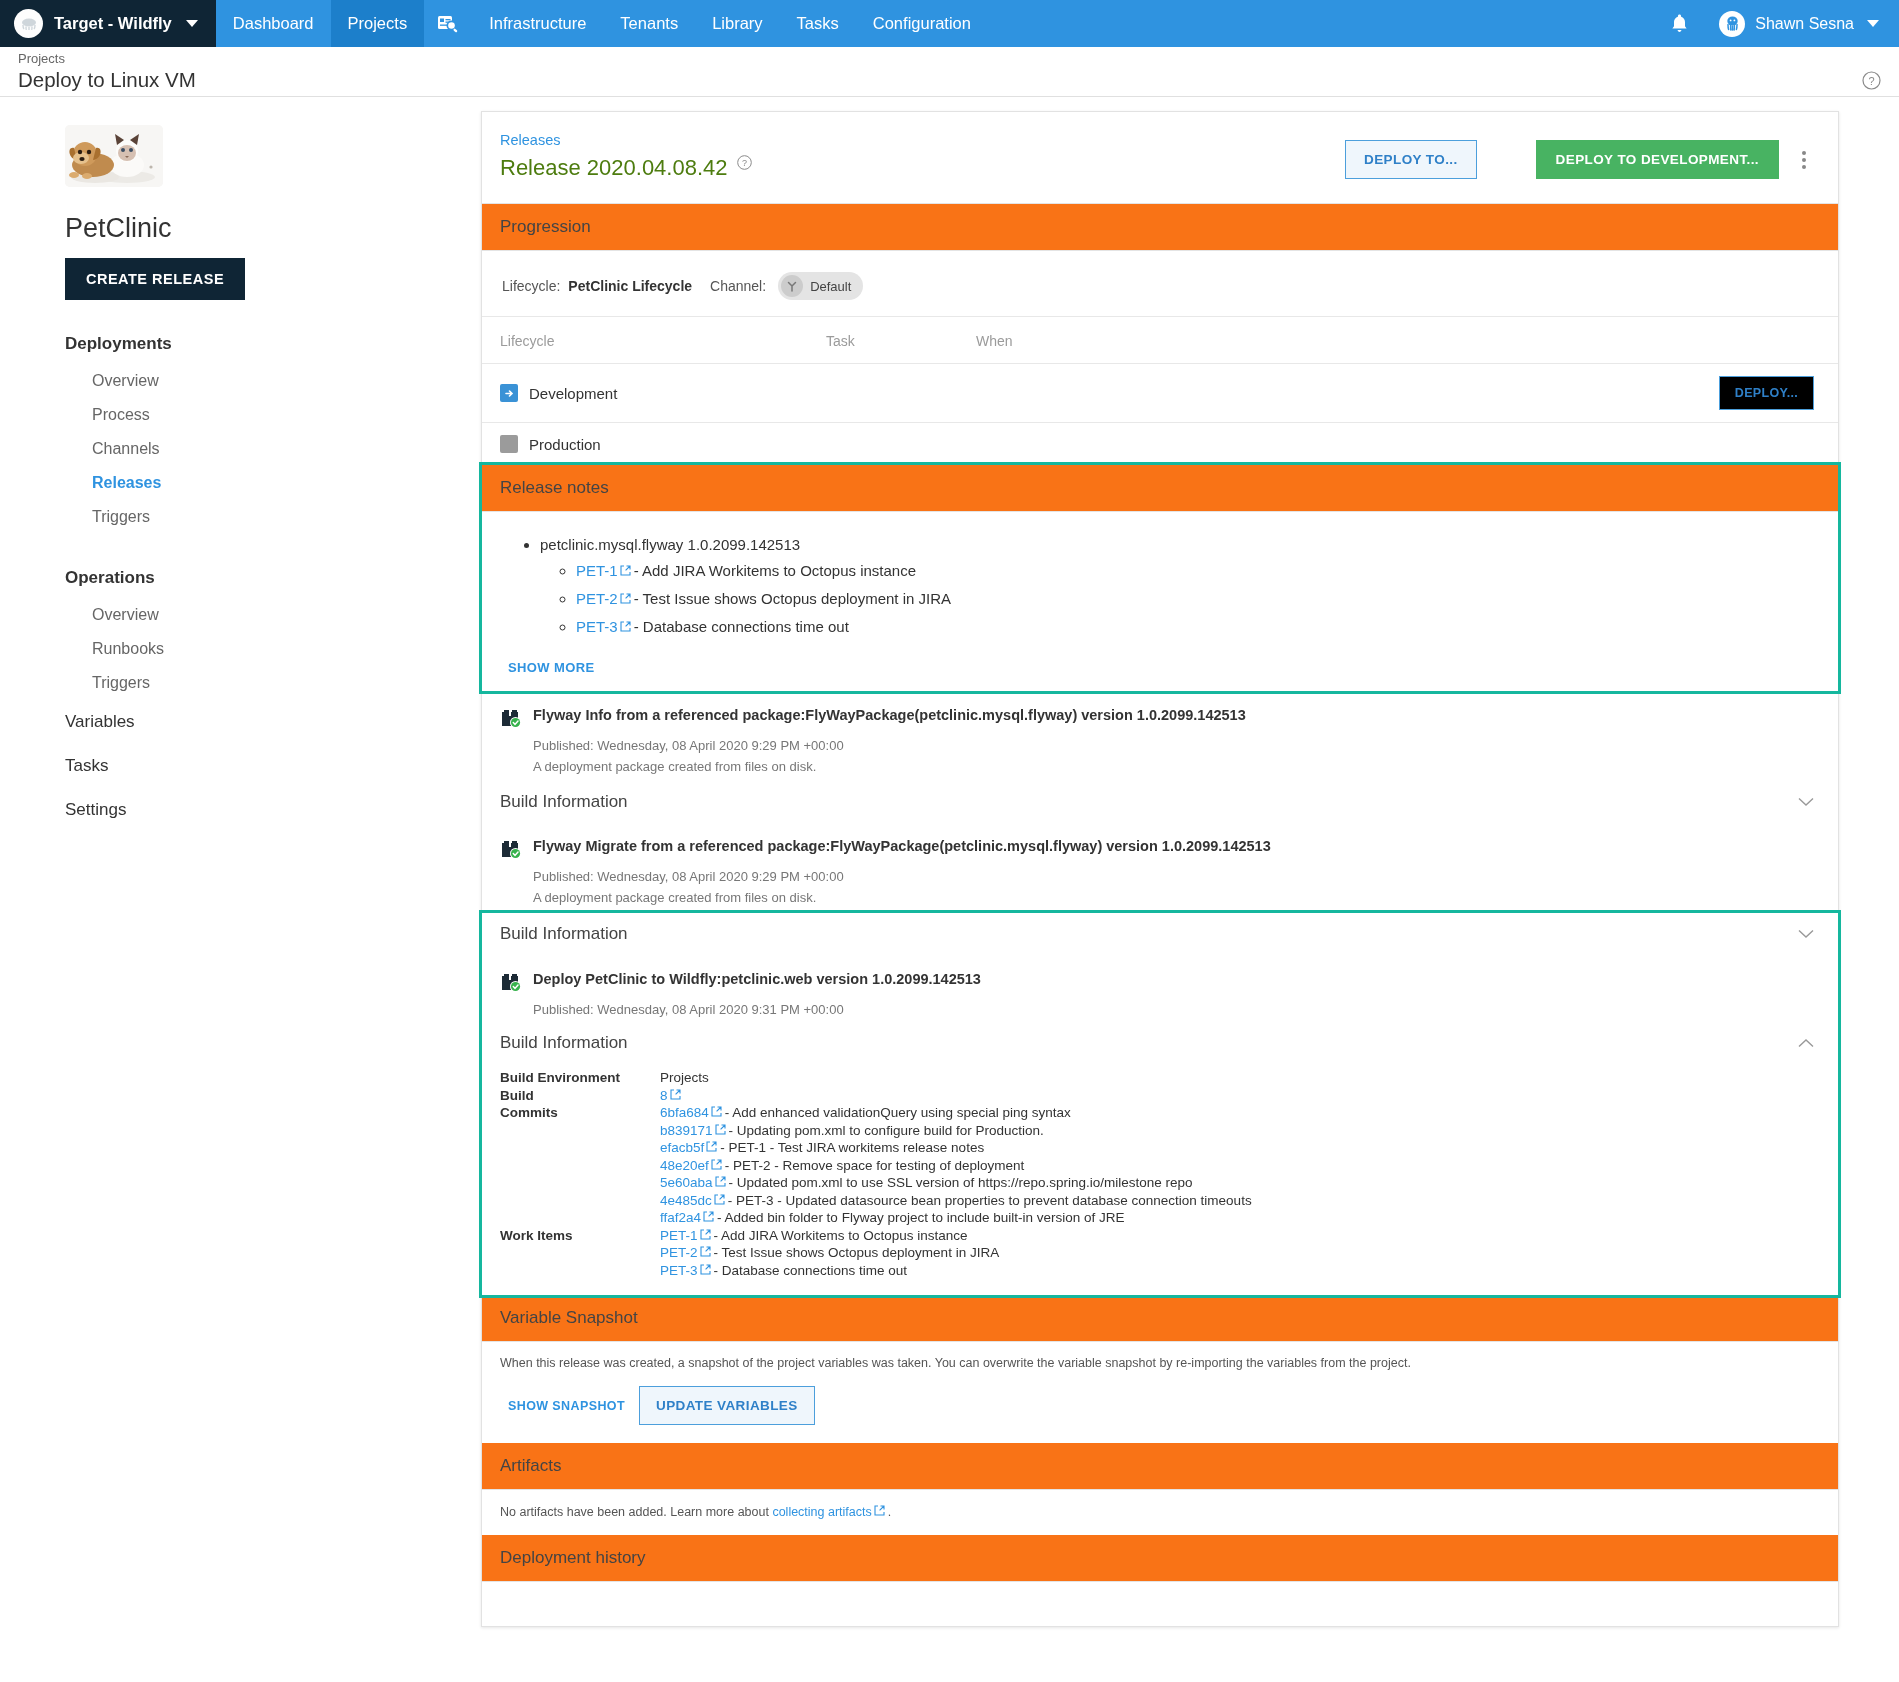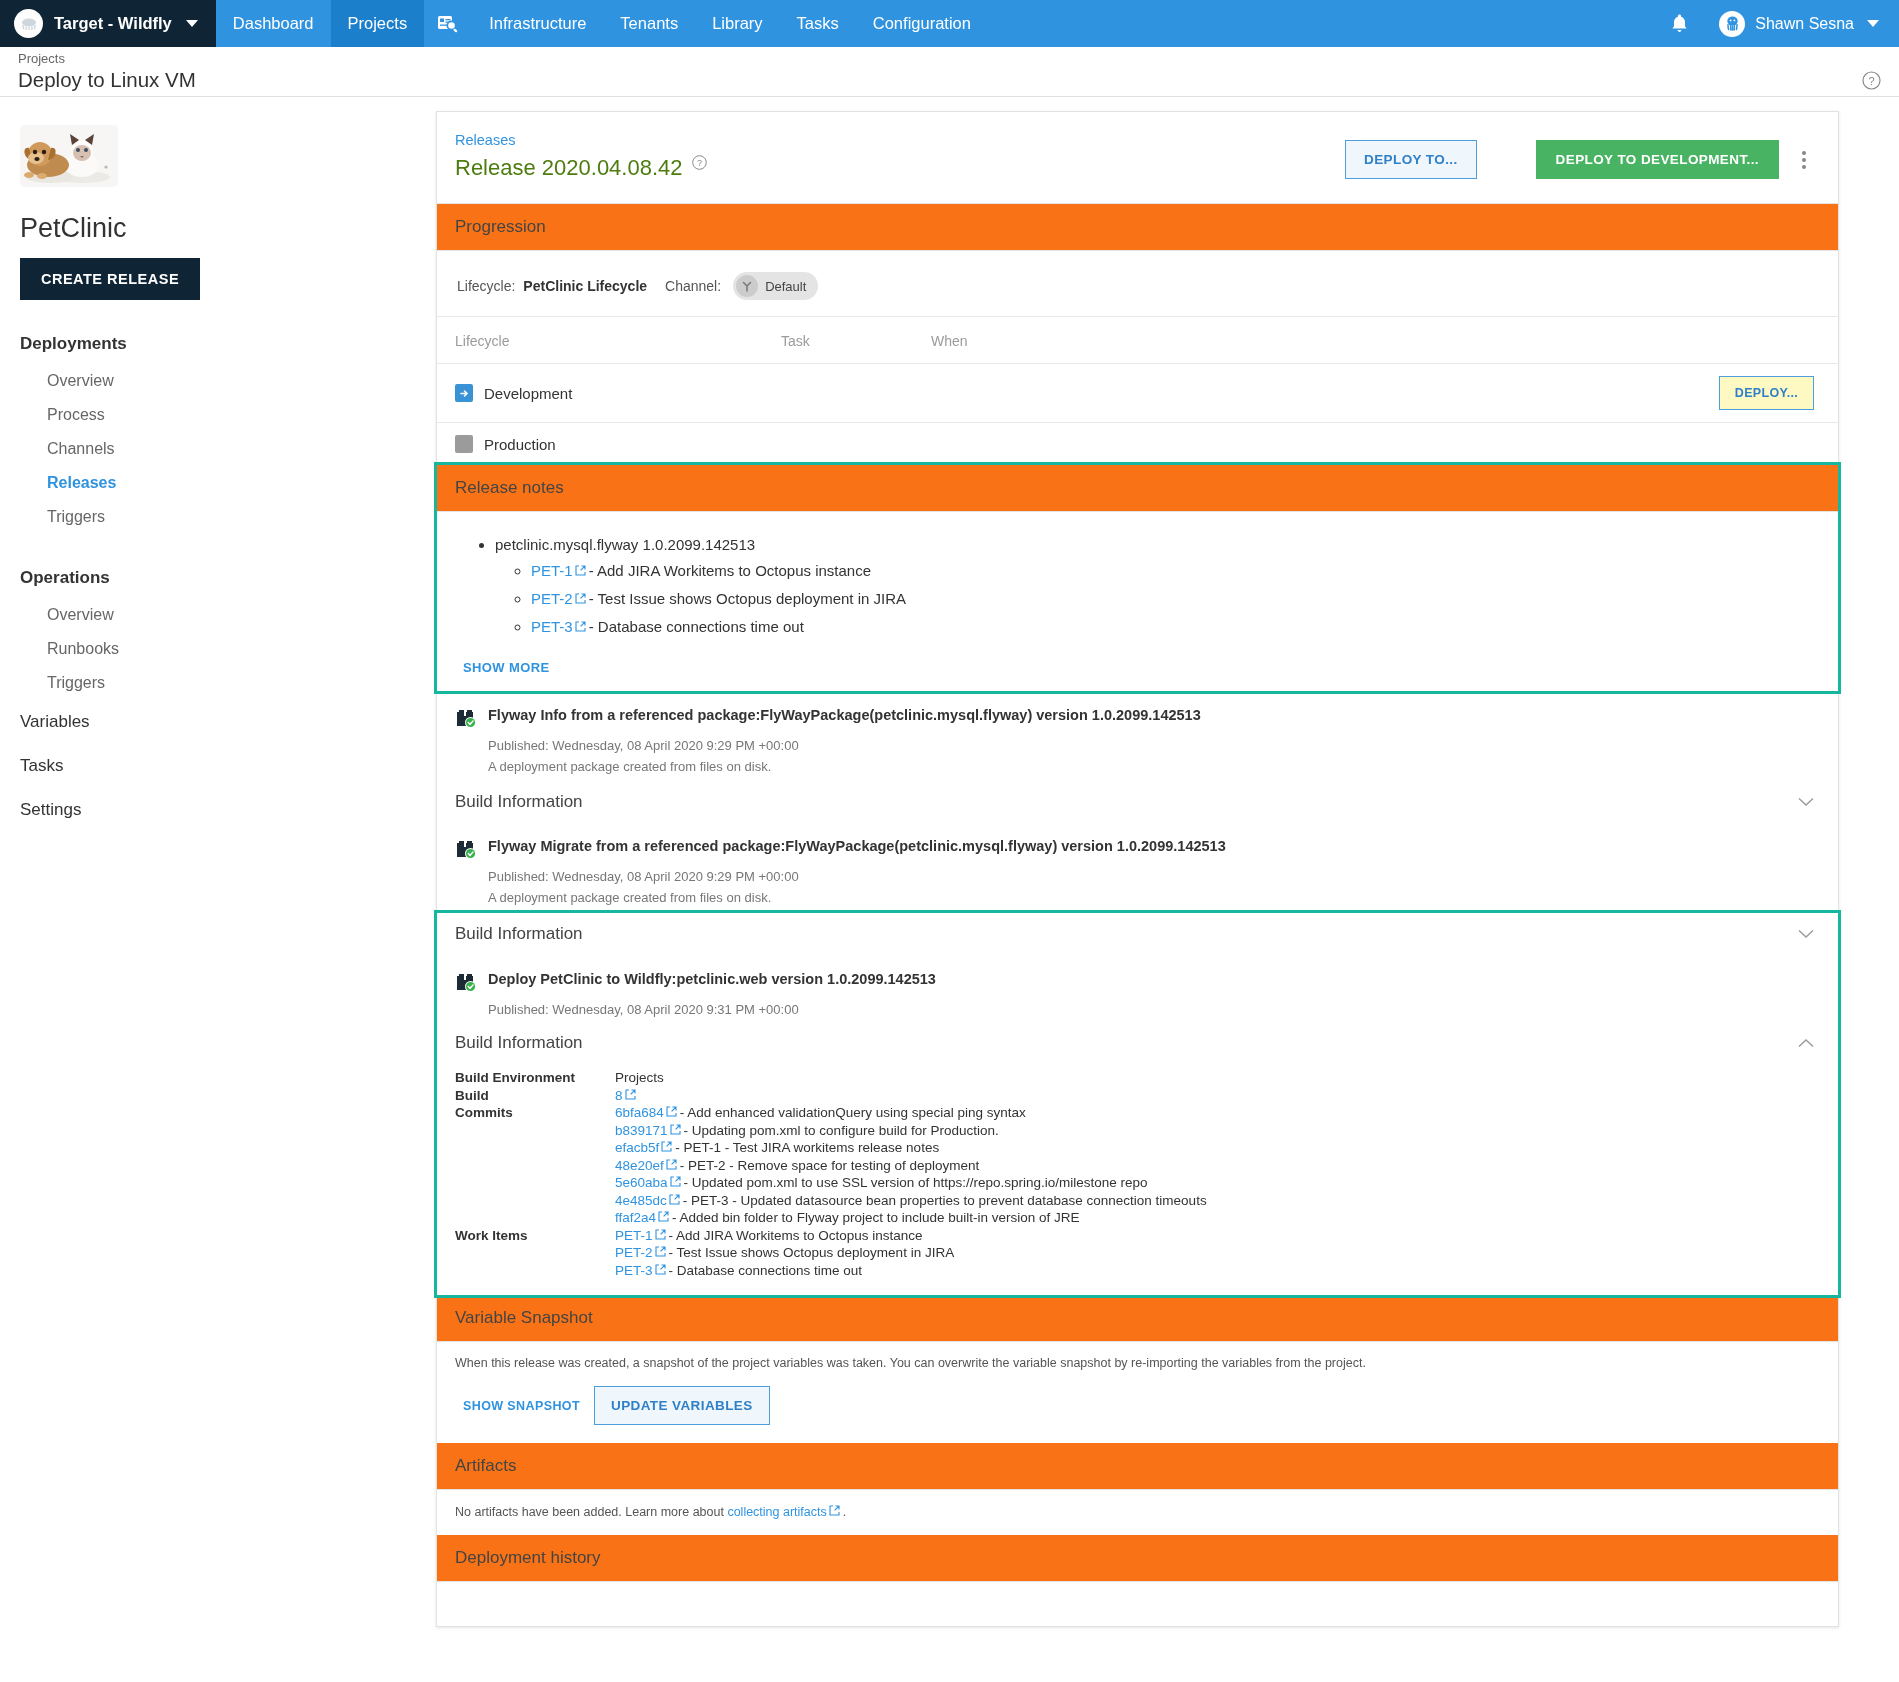--- a/index.html
+++ b/index.html
@@ -60,21 +60,21 @@
     padding: 4px 18px 0 18px; position: relative;
   }
   .pagehead .crumb { font-size: 13px; color: #666; line-height: 16px; }
   .pagehead .ptitle { font-size: 20.5px; color: #333; line-height: 26px; }
   .help-icon {
     position: absolute; right: 18px; top: 24px; cursor: pointer;
   }
 
   
   .wrap { display: flex; align-items: flex-start; }
-  .sidebar { width: 436px; flex: 0 0 436px; padding: 28px 0 0 20px; }
+  .sidebar { width: 436px; flex: 0 0 436px; padding: 28px 0 0 20px; margin-left: 45px; }
   .proj-img {
     width: 98px; height: 62px; border-radius: 5px; overflow: hidden;
     position: relative; background: #f6f6f6; margin-bottom: 14px;
   }
   .proj-name { font-size: 27px; color: #333; margin: 26px 0 14px 0; font-weight: normal; }
   .create-release {
     background: #0f2535; color: #fff; border: none; font-weight: bold;
     font-size: 14.5px; letter-spacing: .5px; padding: 13px 21px; cursor: pointer;
     font-family: "Liberation Sans", sans-serif;
   }
@@ -137,21 +137,21 @@
     padding: 12px 24px 12px 18px; min-height: 42px;
   }
   .lc-row.tall { min-height: 56px; }
   .env { display: flex; align-items: center; gap: 11px; font-size: 15px; color: #333; }
   .env-ic { width: 18px; height: 18px; border-radius: 2px; display: flex; align-items: center; justify-content: center; flex: 0 0 auto; }
   .ic-dev { background: #3a92d6; }
   .ic-test { background: #f58b1f; }
   .ic-prod { background: #9b9b9b; }
   .lc-row .spacer { margin-left: auto; }
   .btn-deploy-sm {
-    background: #fef9c3; border: 1px solid #4c9fdc; color: #2f80c8;
+    background: #000000; border: 1px solid #4c9fdc; color: #2f80c8;
     font-weight: bold; font-size: 12.5px; letter-spacing: .3px; padding: 9px 15px;
     cursor: pointer; font-family: "Liberation Sans", sans-serif;
   }
 
   
   .hl {
     outline: 3px solid #15b79e; outline-offset: 0;
     position: relative; z-index: 3; background: #fff;
   }
 

